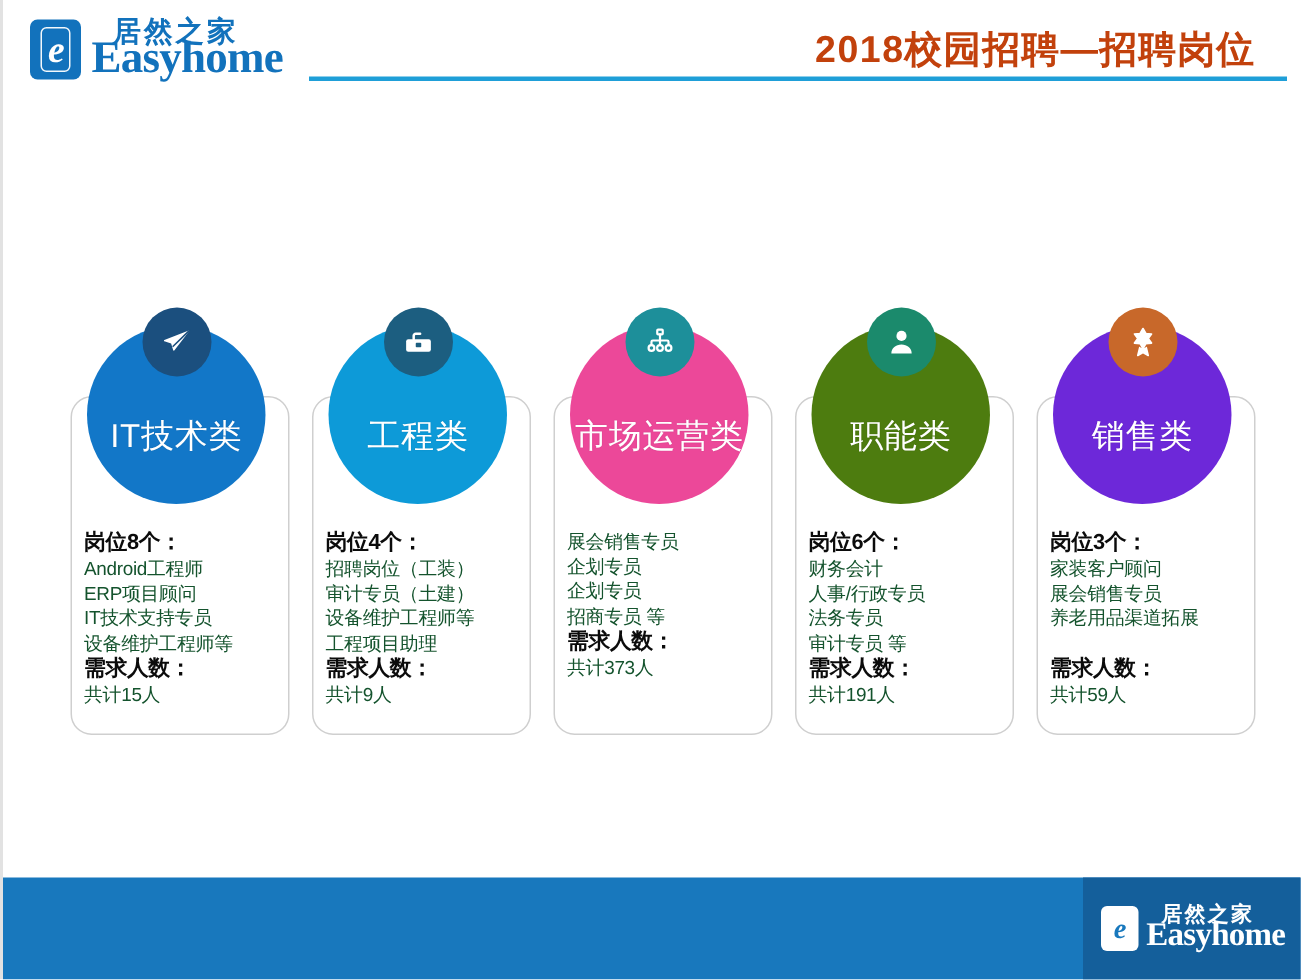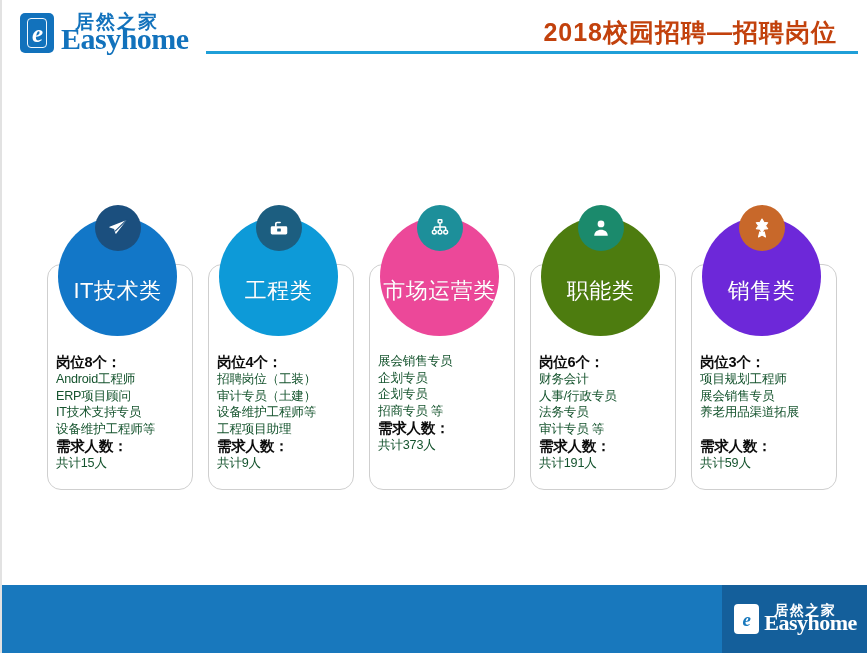--- a/index.html
+++ b/index.html
@@ -234,21 +234,21 @@
               <circle cx="12" cy="7.6" r="3.7" fill="#fff" stroke="none"></circle>
               <path d="M4.6 20.4c0-4.1 3.3-6.6 7.4-6.6s7.4 2.5 7.4 6.6Z" fill="#fff" stroke="none"></path>
             </svg>
           </div>
         </div>
       </div>
       <div class="card-wrap">
         <div class="card-box"></div>
         <div class="card-body">
           <div class="line-head">岗位3个：</div>
-          <div class="line-item">项目规划工程师</div>
+          <div class="line-item">家装客户顾问</div>
           <div class="line-item">展会销售专员</div>
           <div class="line-item">养老用品渠道拓展</div>
           <div class="line-spacer"></div>
           <div class="line-head">需求人数：</div>
           <div class="line-item">共计59人</div>
         </div>
         <div class="circle" style="background: #6d28d9;">
           <div class="circle-label">销售类</div>
           <div class="badge" style="background: rgb(200, 104, 42);">
             <svg xmlns="http://www.w3.org/2000/svg" width="22" height="22" viewBox="0 0 24 24" fill="none" stroke="#fff" stroke-width="1.6" stroke-linecap="round" stroke-linejoin="round">

